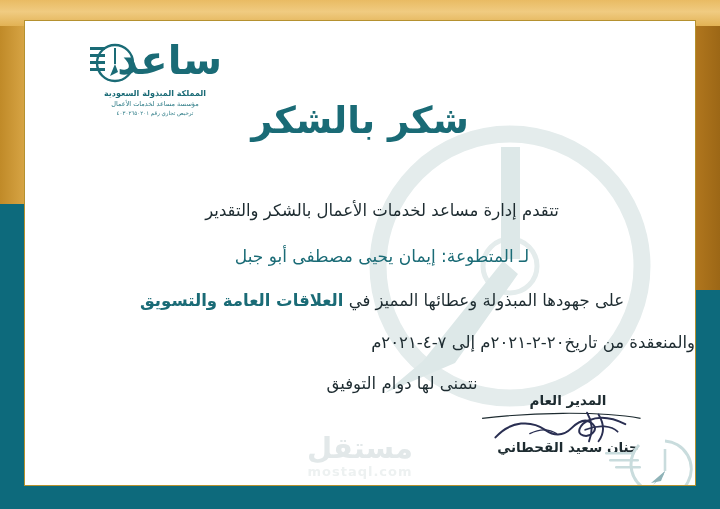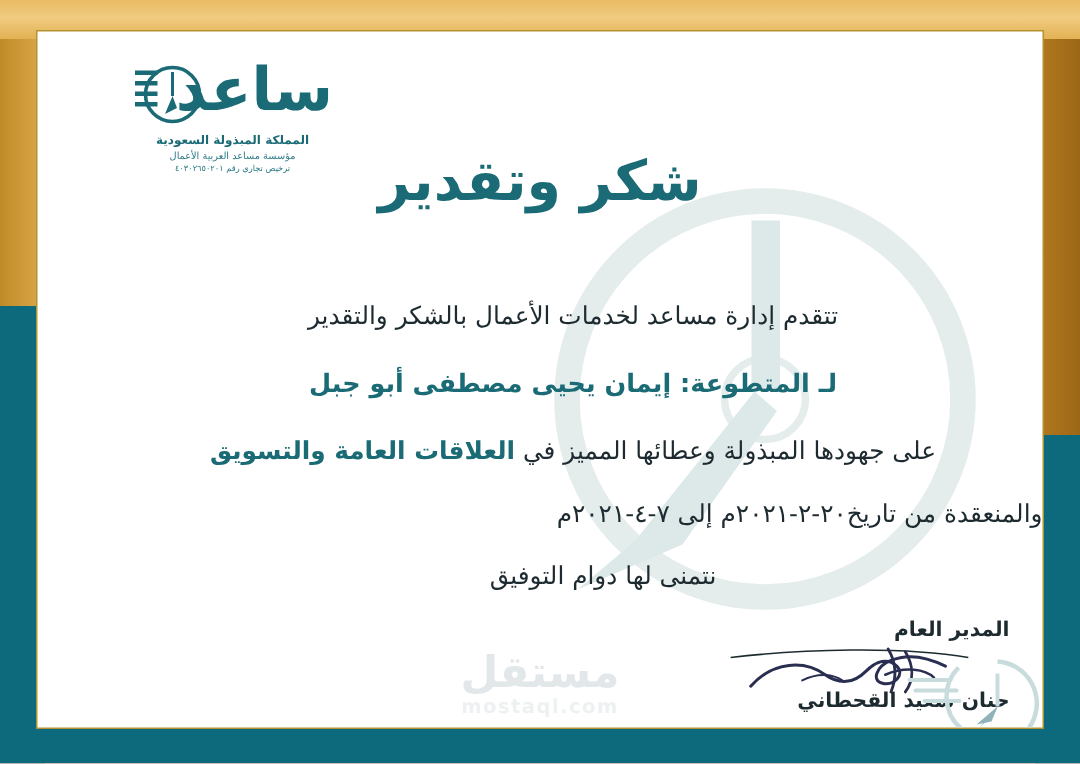--- a/index.html
+++ b/index.html
@@ -9,21 +9,21 @@
     height: 509px;
     overflow: hidden;
     font-family: "DejaVu Sans", "Liberation Sans", sans-serif;
   }
 
   
   #certificate {
     position: relative;
     width: 720px;
     height: 509px;
-    background: #c2410c;
+    background: #86efac;
     overflow: hidden;
   }
 
   
   .frame-gold {
     position: absolute;
     left: 0;
     top: 0;
     width: 720px;
     height: 355px;
@@ -174,38 +174,38 @@
   }
   .line {
     font-size: 16.5px;
     color: #1d2b30;
     line-height: 44px;
     direction: rtl;
     margin-left: 44px;
   }
   .line-name {
     font-size: 17px;
-    font-weight: 700;
+    font-weight: 400;
     color: #1a6b76;
     line-height: 46px;
   }
   .hl {
     color: #1a6b76;
     font-weight: 700;
   }
   .line-date { line-height: 40px; text-align: right; }
   .line-wish { line-height: 42px; padding-left: 40px; }
 
   
   .signature-block {
     position: absolute;
     right: 22px;
-    top: 390px;
+    top: 370px;
     width: 210px;
-    text-align: right;
+    text-align: center;
     direction: rtl;
   }
   .sig-title {
     font-size: 13.5px;
     font-weight: 700;
     color: #1d2b30;
     line-height: 18px;
   }
   .sig-scribble {
     height: 42px;
@@ -282,25 +282,25 @@
           <circle cx="27" cy="26" r="18" fill="none" stroke="#1a6b76" stroke-width="2.4"></circle>
           <line x1="27" y1="11" x2="27" y2="27" stroke="#1a6b76" stroke-width="2"></line>
           <polygon points="27,27 22,39 30,35" fill="#1a6b76"></polygon>
           <rect x="2" y="10" width="15" height="3" fill="#1a6b76"></rect>
           <rect x="2" y="17" width="15" height="3" fill="#1a6b76"></rect>
           <rect x="2" y="24" width="15" height="3" fill="#1a6b76"></rect>
           <rect x="2" y="31" width="15" height="3" fill="#1a6b76"></rect>
         </svg>
       </div>
       <div class="logo-sub">المملكة المبذولة السعودية</div>
-      <div class="logo-sub2">مؤسسة مساعد العربية الأعمال</div>
+      <div class="logo-sub2">مؤسسة مساعد لخدمات الأعمال</div>
       <div class="logo-sub3">ترخيص تجاري رقم ٤٠٣٠٢٦٥٠٢٠١</div>
     </div>
 
-    <div class="title">شكر وتقدير</div>
+    <div class="title">شكر بالشكر</div>
 
     <div class="body-block">
       <div class="line">تتقدم إدارة مساعد لخدمات الأعمال بالشكر والتقدير</div>
       <div class="line line-name">لـ المتطوعة: إيمان يحيى مصطفى أبو جبل</div>
       <div class="line">
         <span>على جهودها المبذولة وعطائها المميز في </span><span class="hl">العلاقات العامة والتسويق</span>
       </div>
       <div class="line line-date">والمنعقدة من تاريخ٢٠-٢-٢٠٢١م إلى ٧-٤-٢٠٢١م</div>
       <div class="line line-wish">نتمنى لها دوام التوفيق</div>
     </div>

